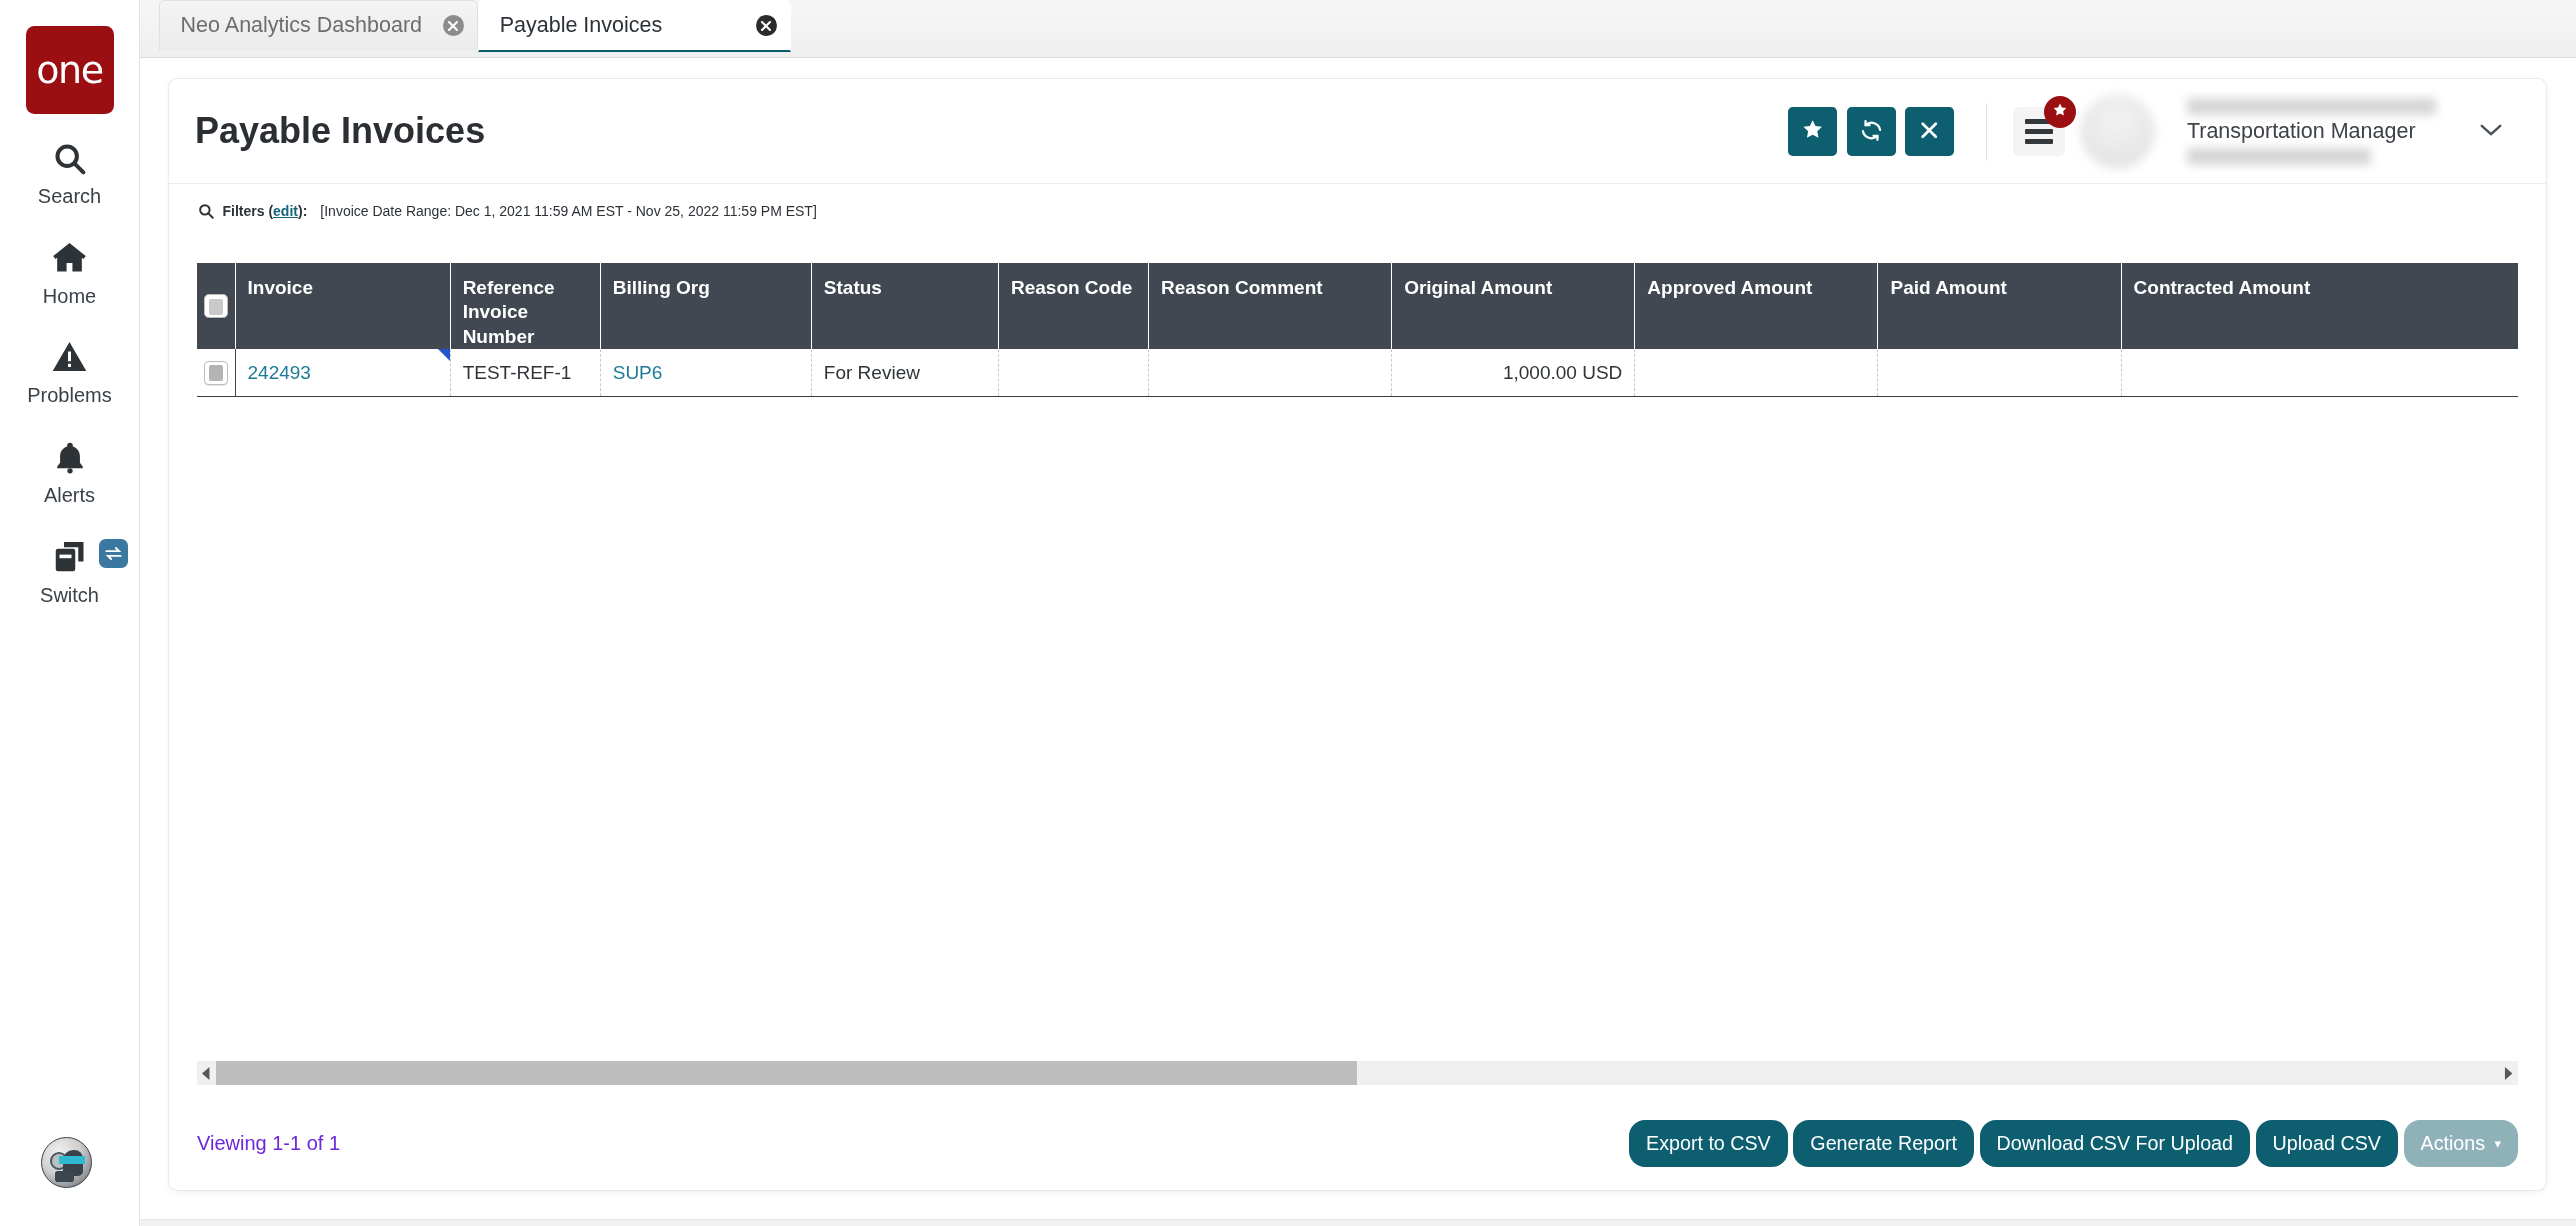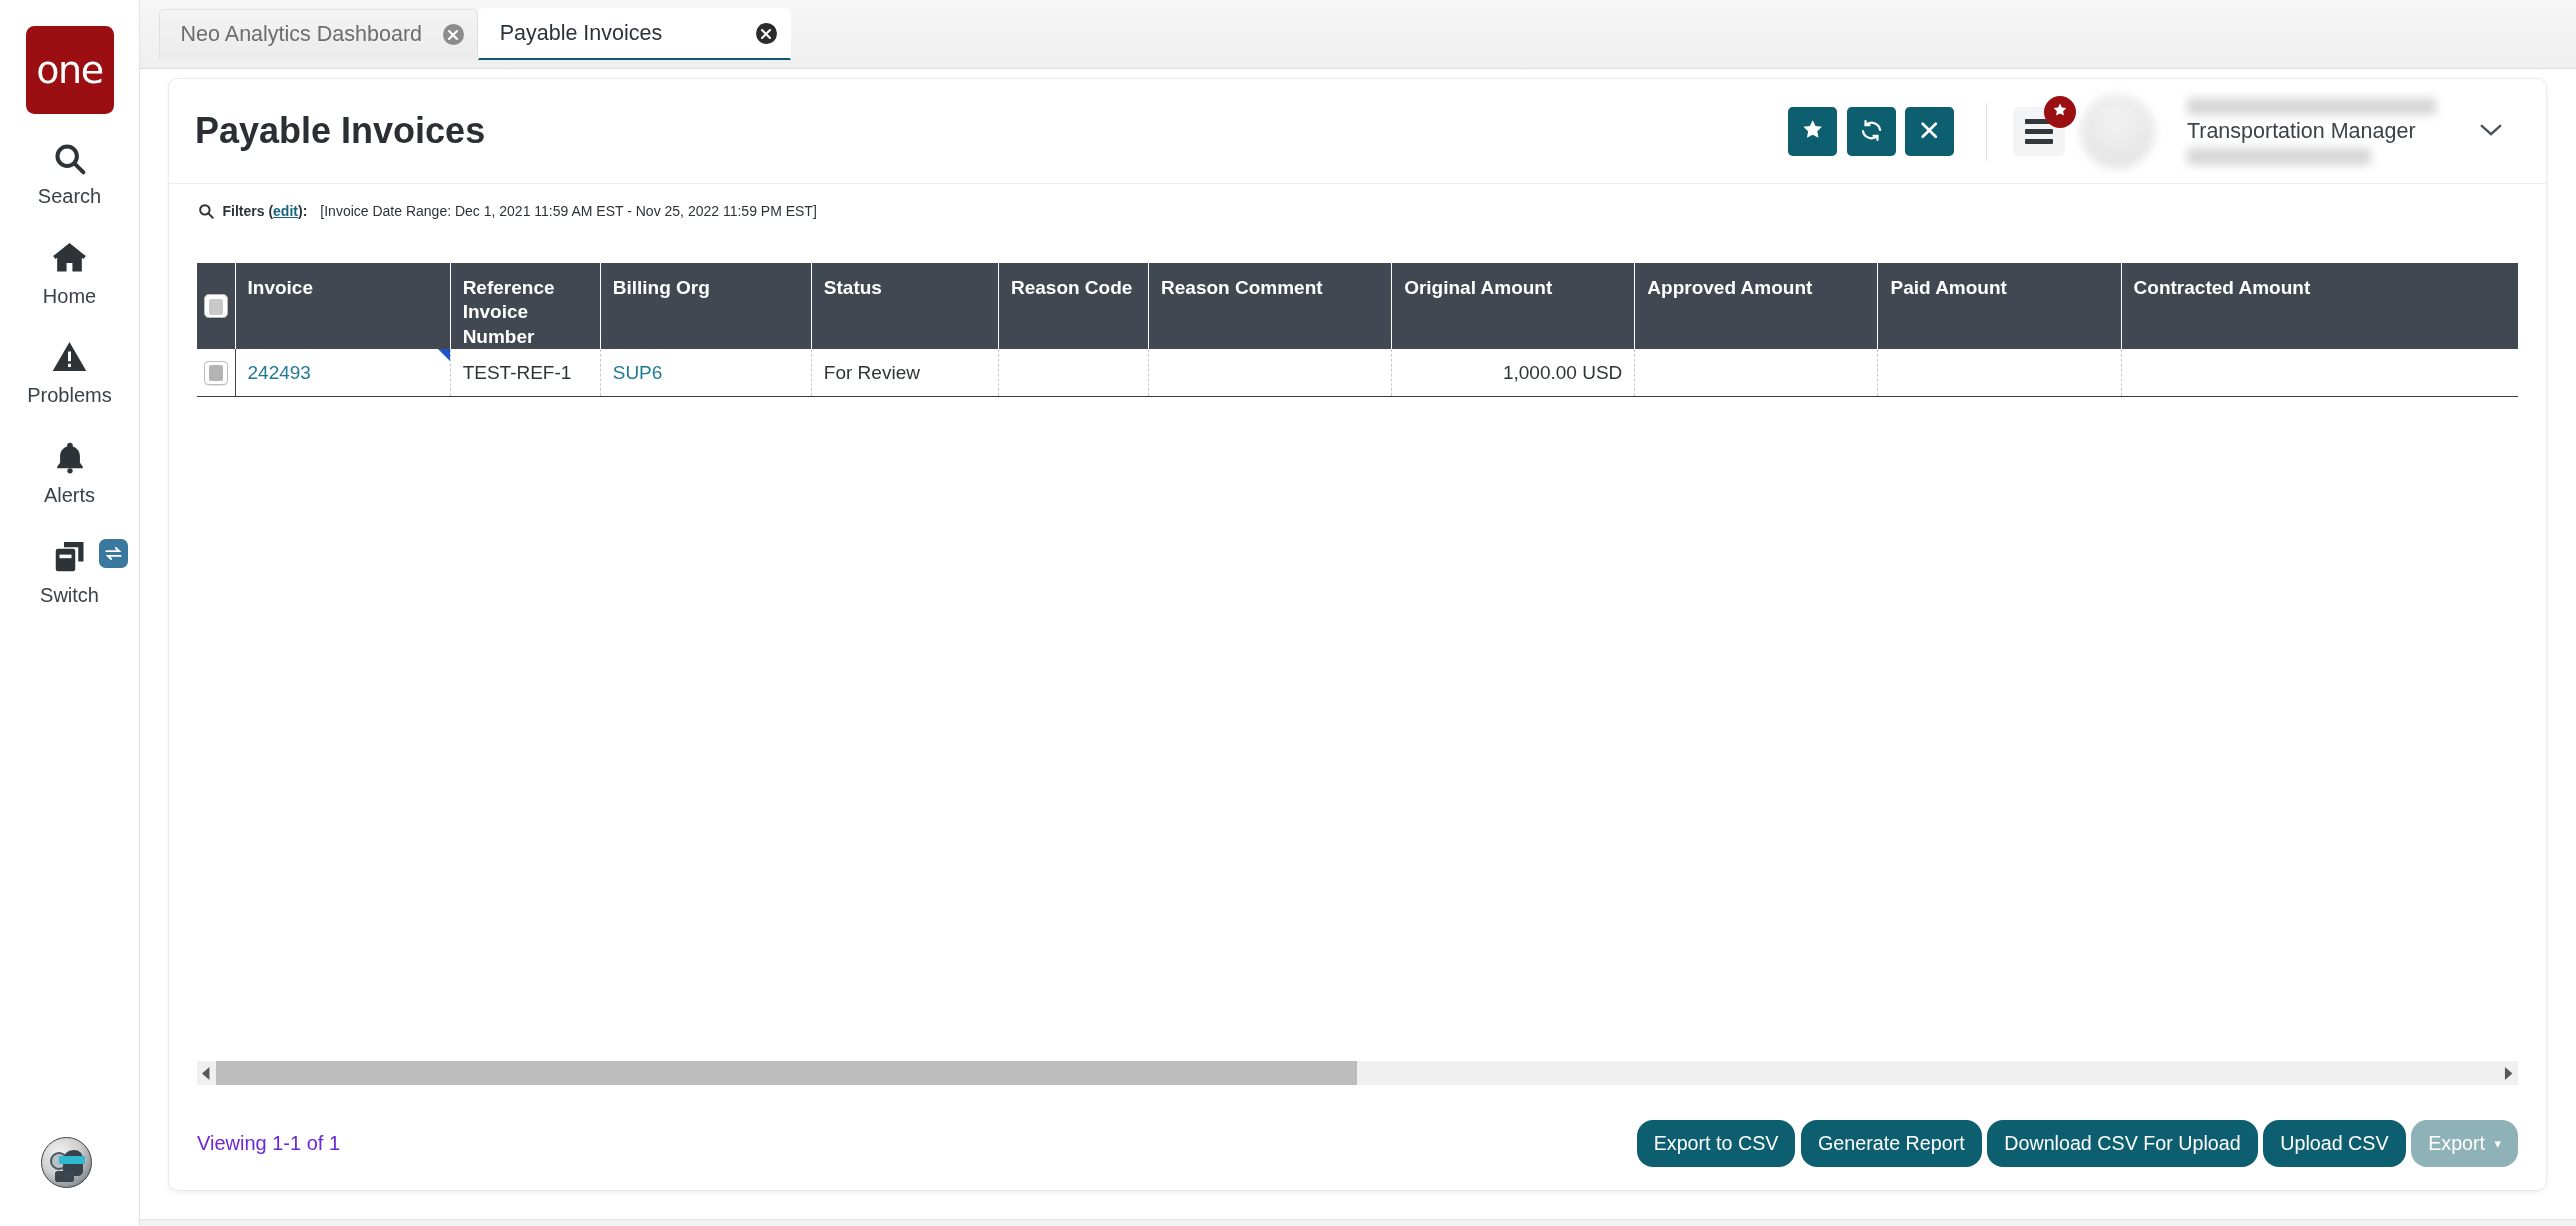--- a/index.html
+++ b/index.html
@@ -68,24 +68,24 @@
     position: absolute; left: 3.7px; top: 10.3px; width: 18px; height: 18px;
     border-radius: 50%; border: 2.8px solid #4a5760; background: #b9c0c4;
   }
   #ai-avatar .robot .body {
     position: absolute; left: 9.4px; bottom: 0.9px; width: 19px; height: 11.2px;
     background: #3b454d; border-radius: 2.8px;
   }
 
   
   #tab-strip {
-    position: absolute; left: 140px; top: 0; right: 0; height: 69px;
+    position: absolute; left: 140px; top: 0; right: 0; height: 58px;
     background: linear-gradient(#f6f6f6, #efefef);
     border-bottom: 0.9px solid #dcdcdc;
-    display: flex; align-items: center; padding-left: 19px;
+    display: flex; align-items: flex-start; padding-left: 19px;
     z-index: 20;
   }
   .tab {
     height: 50px; min-width: 313px; display: flex; align-items: center;
     padding: 0 13px 0 20.6px; position: relative; cursor: pointer;
     border-top-left-radius: 5.6px; border-top-right-radius: 5.6px;
     font-size: 21.5px; font-family: "Liberation Sans", sans-serif;
   }
   .tab.inactive {
     background: linear-gradient(#f4f4f4, #ebebeb);
@@ -525,21 +525,21 @@
   </div>
 
   <div id="footer-bar">
     <span id="viewing-count">Viewing 1-1 of 1</span>
     <div id="footer-buttons">
       <button class="ftr-btn">Export to CSV</button>
       <button class="ftr-btn">Generate Report</button>
       <button class="ftr-btn">Download CSV For Upload</button>
       <button class="ftr-btn">Upload CSV</button>
       <button class="ftr-btn muted">
-        <span>Export</span>
+        <span>Actions</span>
         <span class="caret">▾</span>
       </button>
     </div>
   </div>
 </div>
 
 <div id="bottom-edge"></div>
 
 
 </body></html>

